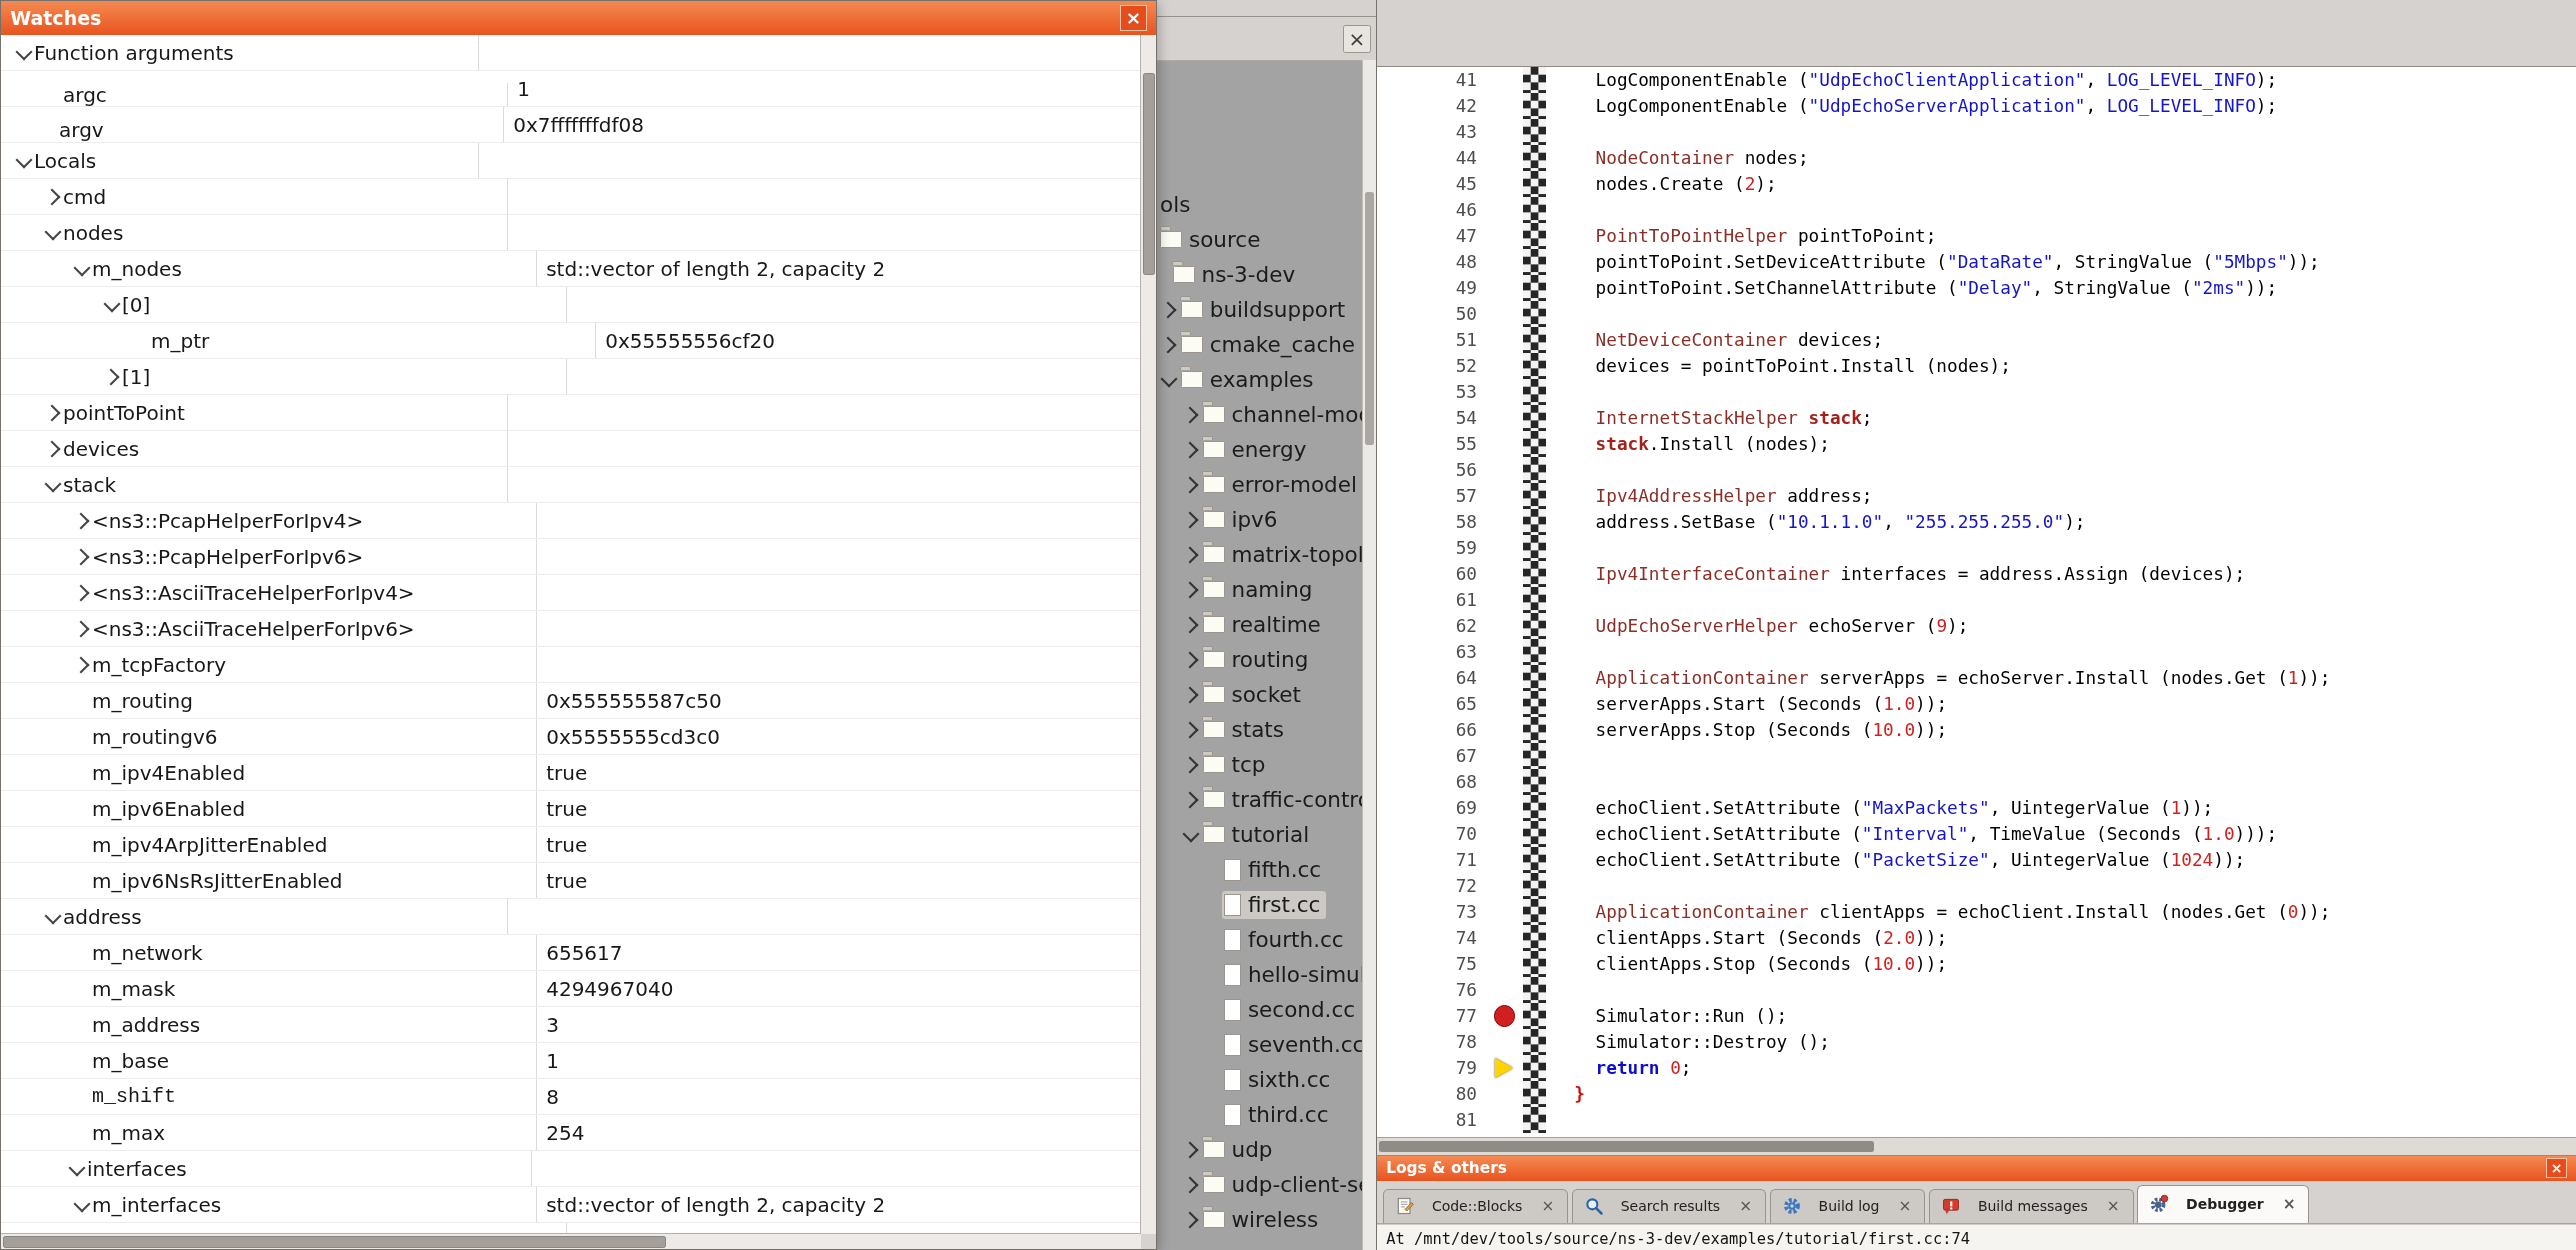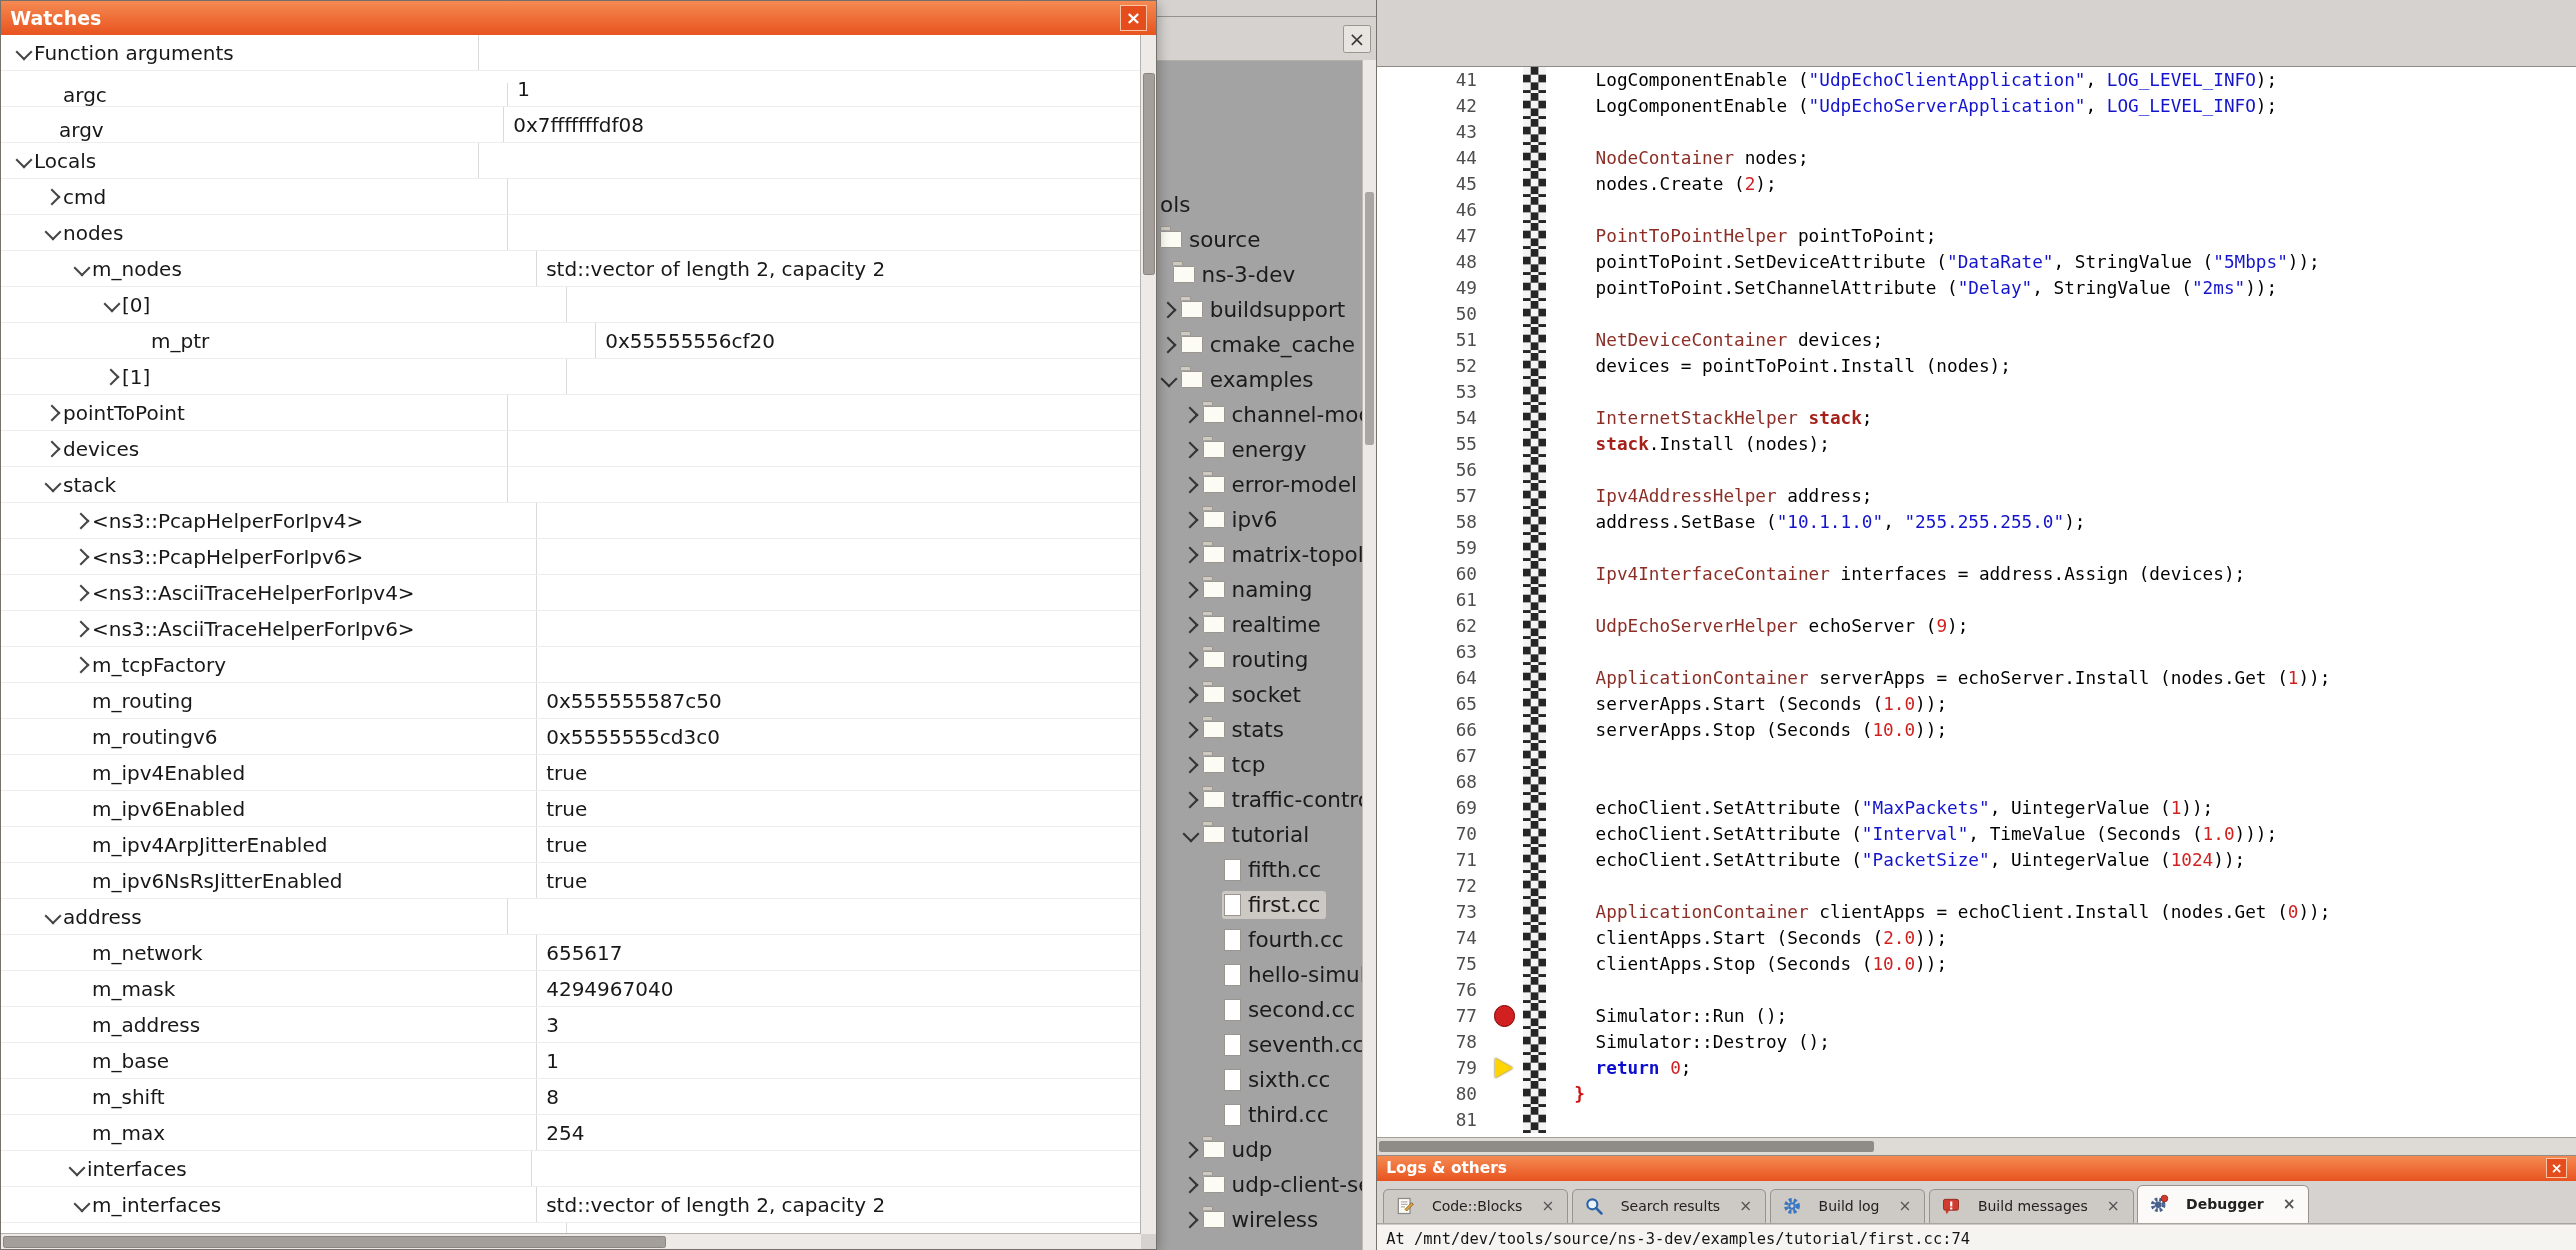--- a/index.html
+++ b/index.html
@@ -838,21 +838,21 @@
         <div class="wval">3</div>
       </div>
       <div class="wrow">
         <div class="wname" style="padding-left: 71px;">
           <span class="chev"></span>
           <span>m_base</span>
         </div>
         <div class="wval">1</div>
       </div>
       <div class="wrow">
-        <div class="wname" style="padding-left: 71px;">
+        <div class="wname" style="padding-left: 71px; font-family: Liberation Mono, monospace;">
           <span class="chev"></span>
           <span>m_shift</span>
         </div>
         <div class="wval">8</div>
       </div>
       <div class="wrow">
         <div class="wname" style="padding-left: 71px;">
           <span class="chev"></span>
           <span>m_max</span>
         </div>

